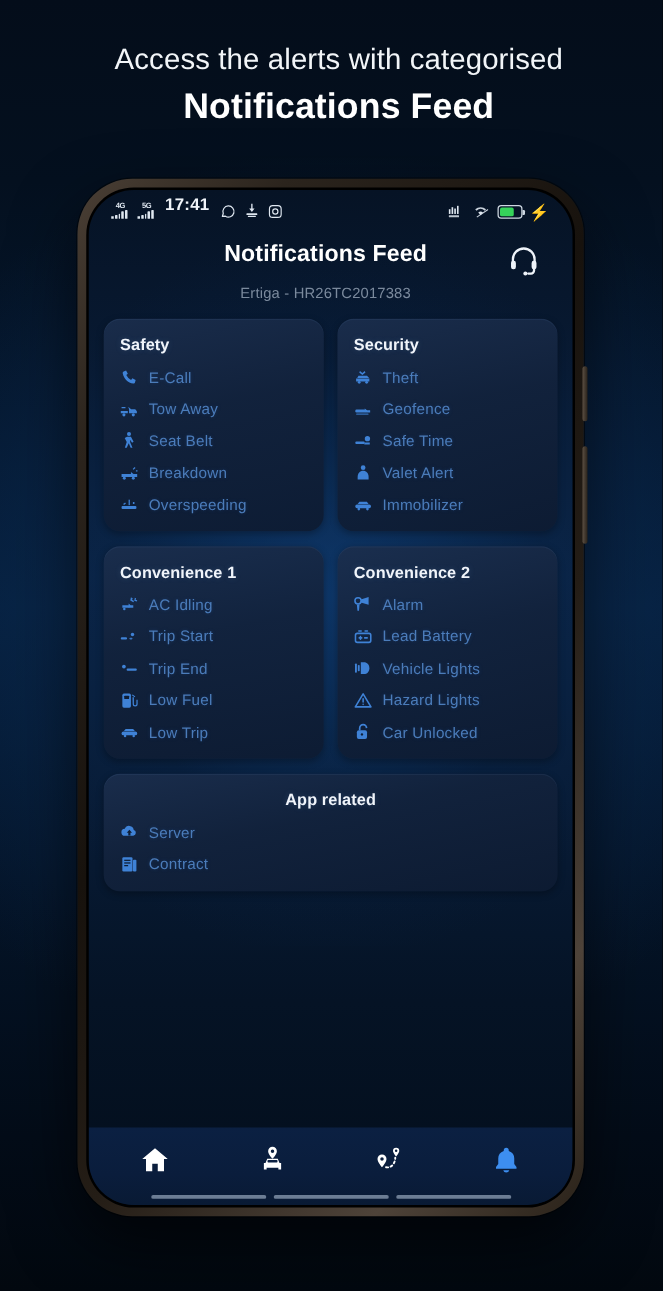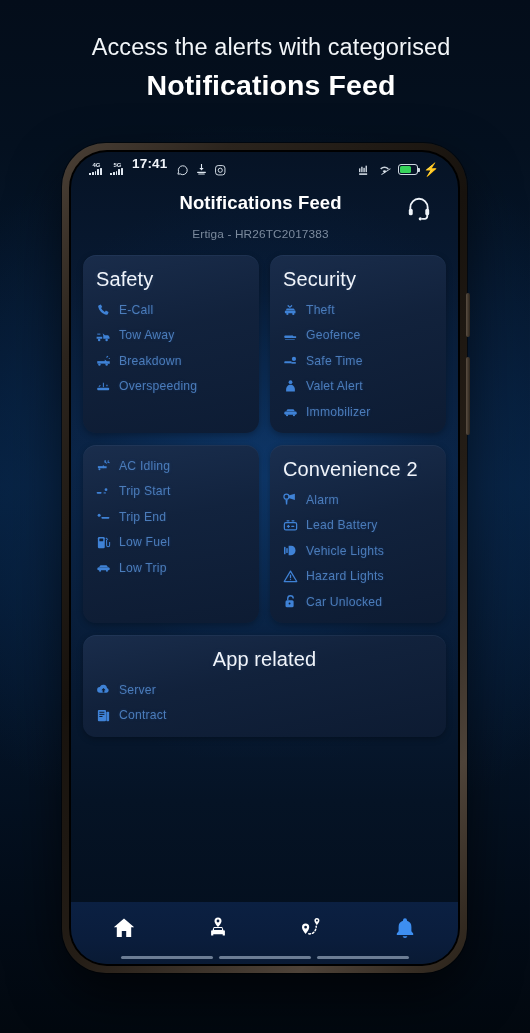--- a/index.html
+++ b/index.html
@@ -140,21 +140,21 @@
   .row{ display:flex; gap:11px; margin-bottom:12px; }
   .card{
     flex:1 1 0;
     background:linear-gradient(168deg, rgba(27,46,77,0.92) 0%, rgba(18,34,60,0.94) 42%, rgba(13,27,50,0.95) 100%);
     border-radius:13px;
     padding:13px 13px 14px 13px;
     box-shadow:inset 0 1px 0 rgba(96,135,189,0.10), 0 2px 6px rgba(0,0,0,0.28);
   }
   .card.wide{ flex:1 1 100%;text-align:center; }
   .card-title{
-    font-size:20px; font-weight:400; color:#f0f4fa;
+    font-size:13px; font-weight:700; color:#f0f4fa;
     letter-spacing:0.1px; margin-bottom:11px;
     text-shadow:0 0 5px rgba(120,170,230,0.18);
   }
   .items{ display:flex; flex-direction:column; gap:10.5px; }
   .item{ display:flex; align-items:center; gap:8px; }
   .item .ico{
     width:15px; height:15px; flex:0 0 15px;
     display:flex; align-items:center; justify-content:center;
     color:#3f82d6;
     filter:blur(0.22px);
@@ -315,20 +315,29 @@
                       <circle cx="5" cy="19" r="2"></circle>
                       <circle cx="17" cy="19" r="2"></circle>
                       <path d="M2 9h5v1.6H2z"></path>
                     </svg>
                 </span>
                 <span class="lbl">Tow Away</span>
               </div>
               <div class="item">
                 <span class="ico">
                   <svg viewBox="0 0 24 24" width="15" height="15" fill="currentColor">
+                      <circle cx="11.5" cy="3.6" r="2.6"></circle>
+                      <path d="M9 7h5l3.4 6.4-2 1.2L13 11v3l3 7h-2.4l-2.4-5.6L8.6 21H6.2l2.4-7.4L6 8.6z"></path>
+                    </svg>
+                </span>
+                <span class="lbl">Seat Belt</span>
+              </div>
+              <div class="item">
+                <span class="ico">
+                  <svg viewBox="0 0 24 24" width="15" height="15" fill="currentColor">
                       <path d="M2 13h13v4H2z"></path>
                       <path d="M14 10.5l3.3 2.5H22v4h-8z"></path>
                       <circle cx="5.5" cy="18.5" r="1.9"></circle>
                       <circle cx="17" cy="18.5" r="1.9"></circle>
                       <path d="M18.6 4.2l1.2 1.2-2.4 2.4-1.2-1.2z"></path>
                       <path d="M20.4 8.4h2v1.4h-2z"></path>
                     </svg>
                 </span>
                 <span class="lbl">Breakdown</span>
               </div>
@@ -401,20 +410,21 @@
                 </span>
                 <span class="lbl">Immobilizer</span>
               </div>
             </div>
           </div>
         </div>
 
         <div class="row">
 
           <div class="card">
+            <div class="card-title">Convenience 1</div>
             <div class="items">
               <div class="item">
                 <span class="ico">
                   <svg viewBox="0 0 24 24" width="15" height="15" fill="currentColor">
                       <path d="M3 13h9v3.4H3z"></path>
                       <path d="M11 11l2.6 2H17v3.4h-6z"></path>
                       <circle cx="5.5" cy="18" r="1.6"></circle>
                       <path d="M14 3l2.4 1.4-1 1.8 2.6 1.6-.9 1.5-4-2.4z"></path>
                       <path d="M19 3.6l1.6.4-.6 2.2 2 .5-.4 1.6-3.4-.9z"></path>
                     </svg>

